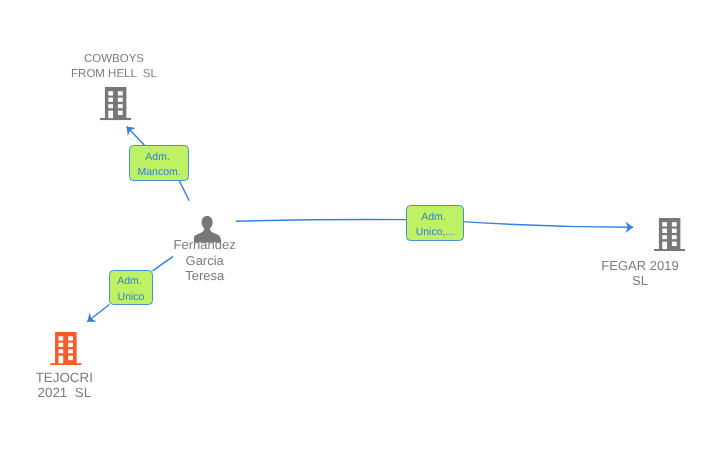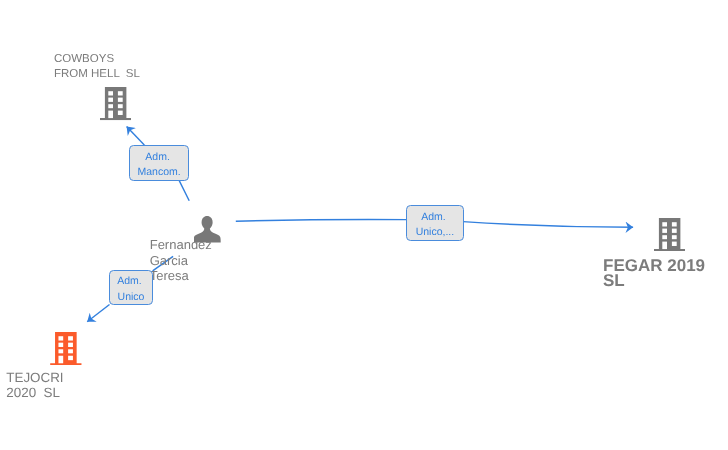--- a/index.html
+++ b/index.html
@@ -2,23 +2,23 @@
 <html><head>
 <meta charset="utf-8">
 <style>
   html,body{margin:0;padding:0;}
   body{width:728px;height:450px;background:#ffffff;font-family:"Liberation Sans",sans-serif;overflow:hidden;
         -webkit-font-smoothing:antialiased;text-rendering:geometricPrecision;}
   #stage{position:relative;width:728px;height:450px;background:#fff;}
   #edges{position:absolute;left:0;top:0;}
   .node{position:absolute;left:0;top:0;}
   .ico{position:absolute;display:block;}
-  .lbl{position:absolute;text-align:left;color:#7c7c7c;white-space:pre;}
+  .lbl{position:absolute;text-align:center;color:#7c7c7c;white-space:pre;}
   .ebox{position:absolute;padding-top:3.6px;box-sizing:border-box;border:1.5px solid #4a8cdc;border-radius:4.5px;
-        background:#e5e5e5;color:#3380de;text-align:center;white-space:pre;
+        background:#bef264;color:#3380de;text-align:center;white-space:pre;
         display:flex;flex-direction:column;justify-content:center;align-items:center;}
   .wm{position:absolute;white-space:nowrap;}
 </style>
 </head>
 <body>
 
 <div id="stage">
 
   <svg id="edges" width="728" height="450">
     <defs>
@@ -67,30 +67,30 @@
     </svg>
     <div class="lbl" style="left:149.7px;top:237px;width:110px;font-size:13px;line-height:15.5px;">Fernandez
 Garcia
 Teresa</div>
   </div>
 
   <div class="node">
     <svg class="ico" style="left:653.8px;top:218.2px;width:31.4px;height:33.2px;" viewBox="0 0 314 332">
       <use href="#bldg" fill="#787878"></use>
     </svg>
-    <div class="lbl" style="left:603px;top:257.5px;width:120px;font-size:17px;line-height:15.3px;font-weight:bold;">FEGAR 2019
+    <div class="lbl" style="left:580px;top:257.5px;width:120px;font-size:13px;line-height:15.3px;">FEGAR 2019
 SL</div>
   </div>
 
   <div class="node">
     <svg class="ico" style="left:50.3px;top:331.8px;width:31.8px;height:33.4px;" viewBox="0 0 314 332">
       <use href="#bldg" fill="#fb5b2b"></use>
     </svg>
     <div class="lbl" style="left:6.3px;top:370px;width:116px;font-size:13.4px;line-height:15.4px;">TEJOCRI
-2020  SL</div>
+2021  SL</div>
   </div>
 
   <div class="ebox" style="left:128.95px;top:145.25px;width:60.3px;height:35.3px;font-size:10.5px;line-height:15.2px;">Adm. 
 Mancom.</div>
   <div class="ebox" style="left:406.15px;top:205.3px;width:57.5px;height:35.5px;font-size:10.5px;line-height:15.2px;">Adm. 
 Unico,...</div>
   <div class="ebox" style="left:108.65px;top:270.05px;width:44.7px;height:35.4px;font-size:10.5px;line-height:15.2px;">Adm. 
 Unico</div>
 
 

